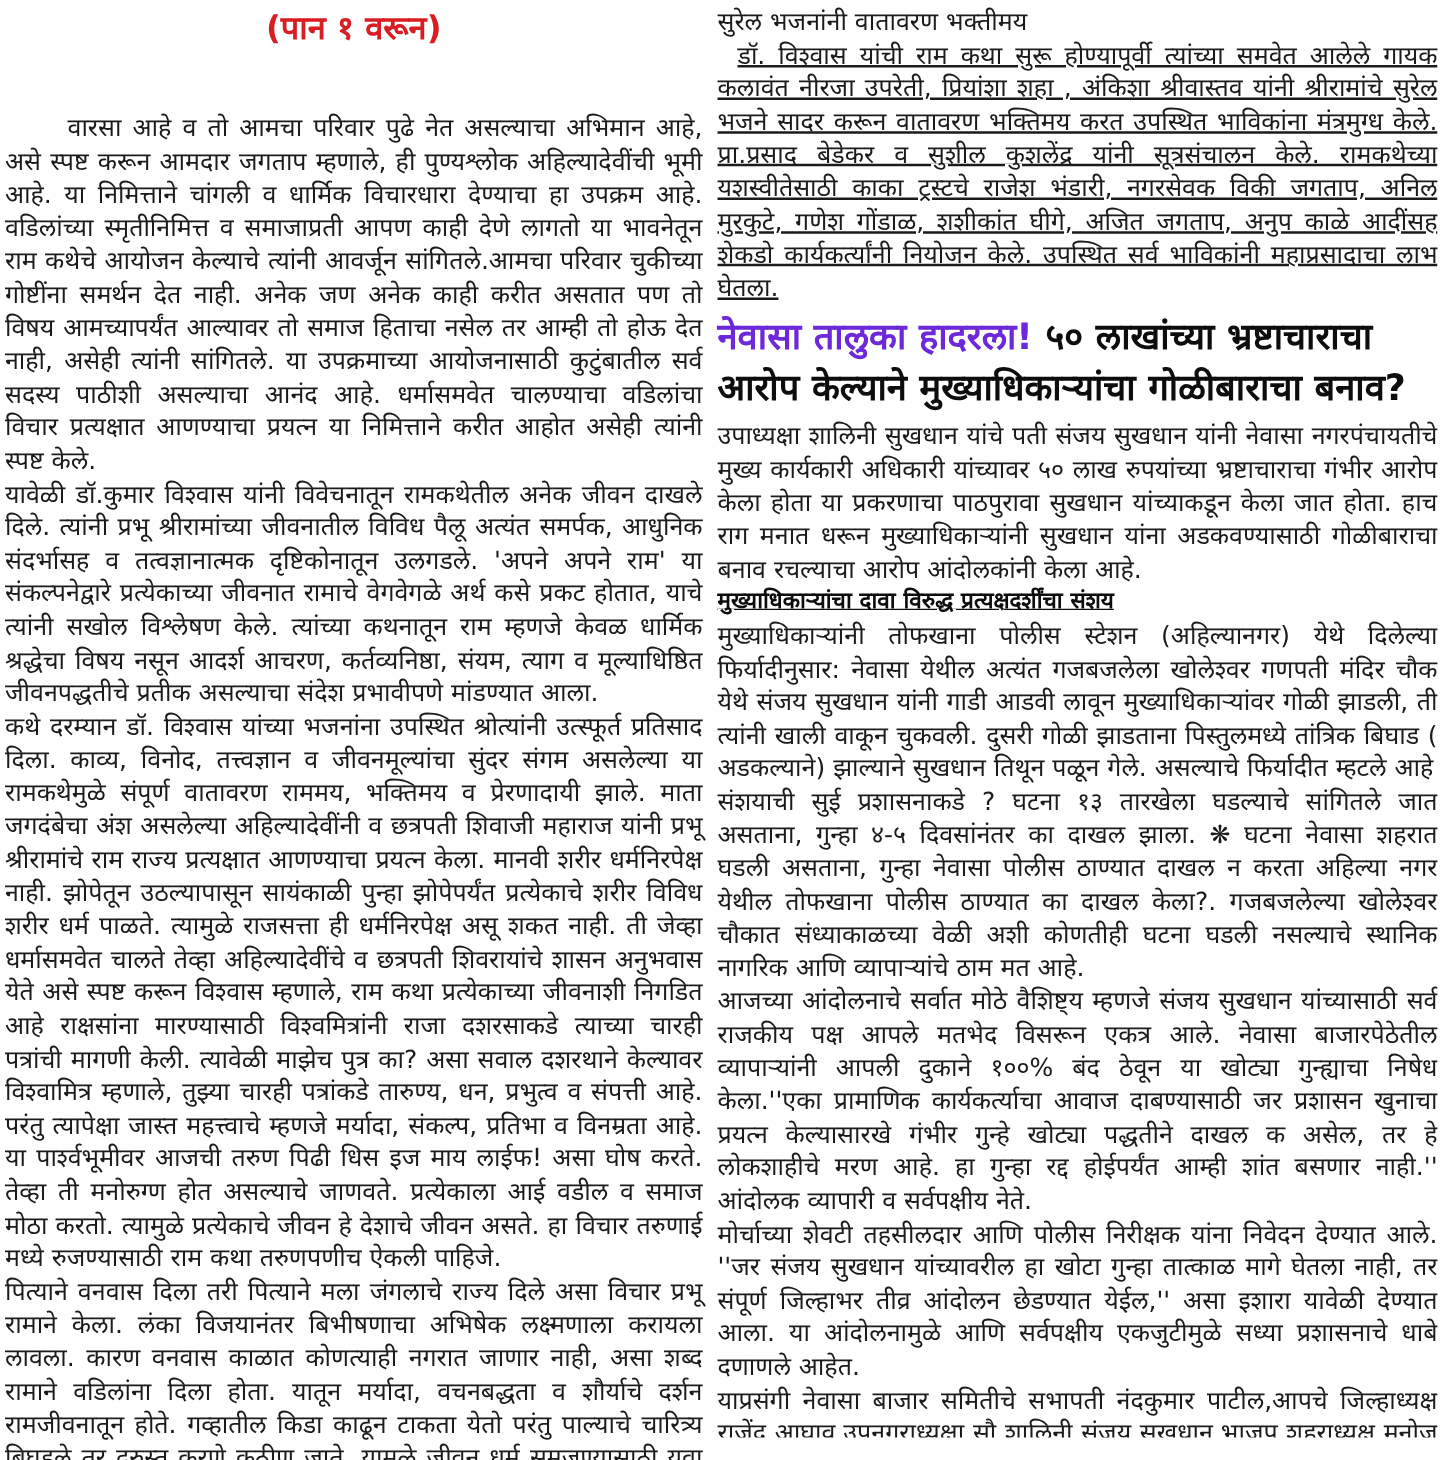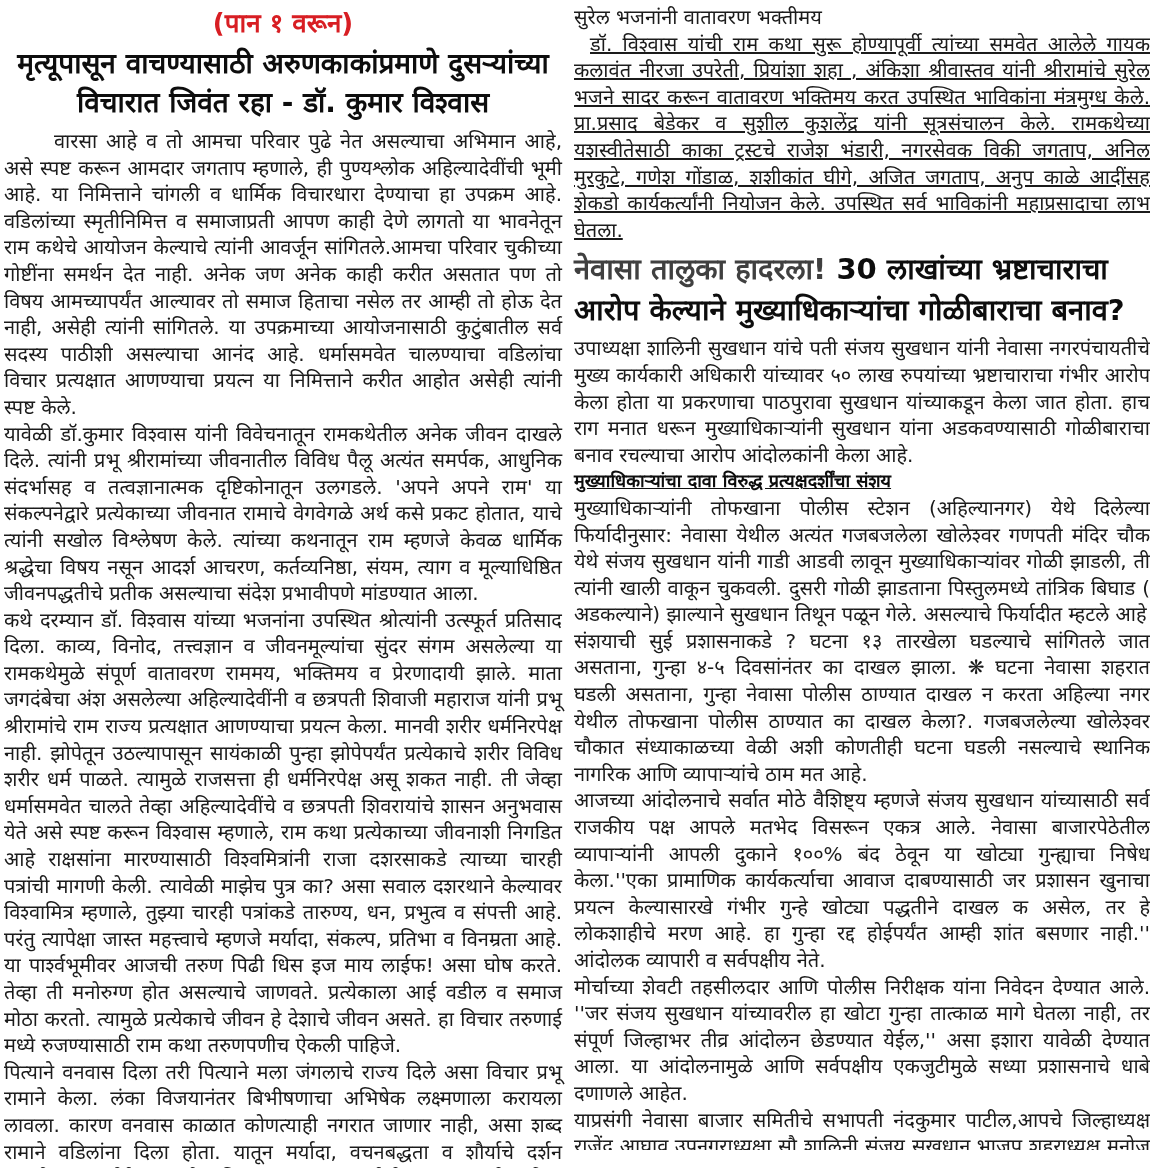--- a/index.html
+++ b/index.html
@@ -27,45 +27,44 @@
   .indent-sm{text-indent:16px;text-decoration:underline;}
   .subhead{
     margin:0;font-size:18px;line-height:26.6px;font-weight:bold;color:#0d0d0d;
     text-align:left;
     text-decoration:underline;
   }
   .headline2{
     margin:6px 0 4px 0;font-weight:bold;font-size:29px;line-height:41px;
     color:#0d0d0d;text-align:left;
   }
-  .red{color:#404040;}
+  .red{color:#6d28d9;}
 </style>
 </head>
 <body>
 
 <div class="page">
 
   <div class="col col-left">
     <div class="kicker">(पान १ वरून)</div>
     <h1 class="headline">
-      <span>मृत्यूपासून वाचण्यासाठी अरुणकाकांप्रमाणे दुसऱ्यांच्या</span><br>
-      <span>विचारात जिवंत रहा - डॉ. कुमार विश्वास</span>
+      <br>
     </h1>
     <p class="body-par indent-lg">वारसा आहे व तो आमचा परिवार पुढे नेत असल्याचा अभिमान आहे, असे स्पष्ट करून आमदार जगताप म्हणाले, ही पुण्यश्लोक अहिल्यादेवींची भूमी आहे. या निमित्ताने चांगली व धार्मिक विचारधारा देण्याचा हा उपक्रम आहे. वडिलांच्या स्मृतीनिमित्त व समाजाप्रती आपण काही देणे लागतो या भावनेतून राम कथेचे आयोजन केल्याचे त्यांनी आवर्जून सांगितले.आमचा परिवार चुकीच्या गोष्टींना समर्थन देत नाही. अनेक जण अनेक काही करीत असतात पण तो विषय आमच्यापर्यंत आल्यावर तो समाज हिताचा नसेल तर आम्ही तो होऊ देत नाही, असेही त्यांनी सांगितले. या उपक्रमाच्या आयोजनासाठी कुटुंबातील सर्व सदस्य पाठीशी असल्याचा आनंद आहे. धर्मासमवेत चालण्याचा वडिलांचा विचार प्रत्यक्षात आणण्याचा प्रयत्न या निमित्ताने करीत आहोत असेही त्यांनी स्पष्ट केले.</p>
     <p class="body-par">यावेळी डॉ.कुमार विश्वास यांनी विवेचनातून रामकथेतील अनेक जीवन दाखले दिले. त्यांनी प्रभू श्रीरामांच्या जीवनातील विविध पैलू अत्यंत समर्पक, आधुनिक संदर्भासह व तत्वज्ञानात्मक दृष्टिकोनातून उलगडले. 'अपने अपने राम' या संकल्पनेद्वारे प्रत्येकाच्या जीवनात रामाचे वेगवेगळे अर्थ कसे प्रकट होतात, याचे त्यांनी सखोल विश्लेषण केले. त्यांच्या कथनातून राम म्हणजे केवळ धार्मिक श्रद्धेचा विषय नसून आदर्श आचरण, कर्तव्यनिष्ठा, संयम, त्याग व मूल्याधिष्ठित जीवनपद्धतीचे प्रतीक असल्याचा संदेश प्रभावीपणे मांडण्यात आला.</p>
     <p class="body-par">कथे दरम्यान डॉ. विश्वास यांच्या भजनांना उपस्थित श्रोत्यांनी उत्स्फूर्त प्रतिसाद दिला. काव्य, विनोद, तत्त्वज्ञान व जीवनमूल्यांचा सुंदर संगम असलेल्या या रामकथेमुळे संपूर्ण वातावरण राममय, भक्तिमय व प्रेरणादायी झाले. माता जगदंबेचा अंश असलेल्या अहिल्यादेवींनी व छत्रपती शिवाजी महाराज यांनी प्रभू श्रीरामांचे राम राज्य प्रत्यक्षात आणण्याचा प्रयत्न केला. मानवी शरीर धर्मनिरपेक्ष नाही. झोपेतून उठल्यापासून सायंकाळी पुन्हा झोपेपर्यंत प्रत्येकाचे शरीर विविध शरीर धर्म पाळते. त्यामुळे राजसत्ता ही धर्मनिरपेक्ष असू शकत नाही. ती जेव्हा धर्मासमवेत चालते तेव्हा अहिल्यादेवींचे व छत्रपती शिवरायांचे शासन अनुभवास येते असे स्पष्ट करून विश्वास म्हणाले, राम कथा प्रत्येकाच्या जीवनाशी निगडित आहे राक्षसांना मारण्यासाठी विश्वमित्रांनी राजा दशरसाकडे त्याच्या चारही पत्रांची मागणी केली. त्यावेळी माझेच पुत्र का? असा सवाल दशरथाने केल्यावर विश्वामित्र म्हणाले, तुझ्या चारही पत्रांकडे तारुण्य, धन, प्रभुत्व व संपत्ती आहे. परंतु त्यापेक्षा जास्त महत्त्वाचे म्हणजे मर्यादा, संकल्प, प्रतिभा व विनम्रता आहे. या पार्श्वभूमीवर आजची तरुण पिढी धिस इज माय लाईफ! असा घोष करते. तेव्हा ती मनोरुग्ण होत असल्याचे जाणवते. प्रत्येकाला आई वडील व समाज मोठा करतो. त्यामुळे प्रत्येकाचे जीवन हे देशाचे जीवन असते. हा विचार तरुणाई मध्ये रुजण्यासाठी राम कथा तरुणपणीच ऐकली पाहिजे.</p>
     <p class="body-par">पित्याने वनवास दिला तरी पित्याने मला जंगलाचे राज्य दिले असा विचार प्रभू रामाने केला. लंका विजयानंतर बिभीषणाचा अभिषेक लक्ष्मणाला करायला लावला. कारण वनवास काळात कोणत्याही नगरात जाणार नाही, असा शब्द रामाने वडिलांना दिला होता. यातून मर्यादा, वचनबद्धता व शौर्याचे दर्शन रामजीवनातून होते. गव्हातील किडा काढून टाकता येतो परंतु पाल्याचे चारित्र्य बिघडले तर दुरुस्त करणे कठीण जाते. यामुळे जीवन धर्म समजण्यासाठी युवा पिढीला राम शिकवला पाहिजे. राम हा मनुष्य आहे. तो अतिमानवीय नाही. त्याने कोणतीही चमत्कार केले नाहीत. आदर्श पुत्र, पती, भाऊ, मित्र व राजा याचे दर्शन त्याने जीवनातून घडवले. जीवनातील प्रत्येक समस्येचे उत्तर राम आहे, असे प्रतिपादन डॉक्टर विश्वास यांनी केले.पाचशे वर्षानंतर अयोध्येत प्रभू राम स्थापन झाले आहे. हे काम सरकारने नाही तर सामान्यांच्या भावनेने व मदतीने झाले आहे. अशाच पद्धतीने मथुरा व काशीतही मंदिरे उभी राहतील असा विश्वास व्यक्त करून धर्म रक्षणासाठी प्रत्येकाने योगदान दिले पाहिजे, असे आवाहनही त्यांनी केले.</p>
   </div>
 
   <div class="col col-right">
     <p class="body-par">सुरेल भजनांनी वातावरण भक्तीमय</p>
     <p class="body-par indent-sm">डॉ. विश्वास यांची राम कथा सुरू होण्यापूर्वी त्यांच्या समवेत आलेले गायक कलावंत नीरजा उपरेती, प्रियांशा शहा , अंकिशा श्रीवास्तव यांनी श्रीरामांचे सुरेल भजने सादर करून वातावरण भक्तिमय करत उपस्थित भाविकांना मंत्रमुग्ध केले. प्रा.प्रसाद बेडेकर व सुशील कुशलेंद्र यांनी सूत्रसंचालन केले. रामकथेच्या यशस्वीतेसाठी काका ट्रस्टचे राजेश भंडारी, नगरसेवक विकी जगताप, अनिल मुरकुटे, गणेश गोंडाळ, शशीकांत घीगे, अजित जगताप, अनुप काळे आदींसह शेकडो कार्यकर्त्यांनी नियोजन केले. उपस्थित सर्व भाविकांनी महाप्रसादाचा लाभ घेतला.</p>
 
     <h2 class="headline2">
-      <span class="red">नेवासा तालुका हादरला!</span><span> 30 लाखांच्या भ्रष्टाचाराचा आरोप केल्याने मुख्याधिकाऱ्यांचा गोळीबाराचा बनाव?</span>
+      <span class="red">नेवासा तालुका हादरला!</span><span> ५० लाखांच्या भ्रष्टाचाराचा आरोप केल्याने मुख्याधिकाऱ्यांचा गोळीबाराचा बनाव?</span>
     </h2>
 
     <p class="body-par">उपाध्यक्षा शालिनी सुखधान यांचे पती संजय सुखधान यांनी नेवासा नगरपंचायतीचे मुख्य कार्यकारी अधिकारी यांच्यावर ५० लाख रुपयांच्या भ्रष्टाचाराचा गंभीर आरोप केला होता या प्रकरणाचा पाठपुरावा सुखधान यांच्याकडून केला जात होता. हाच राग मनात धरून मुख्याधिकाऱ्यांनी सुखधान यांना अडकवण्यासाठी गोळीबाराचा बनाव रचल्याचा आरोप आंदोलकांनी केला आहे.</p>
 
     <p class="subhead">मुख्याधिकाऱ्यांचा दावा विरुद्ध प्रत्यक्षदर्शींचा संशय</p>
     <p class="body-par">मुख्याधिकाऱ्यांनी तोफखाना पोलीस स्टेशन (अहिल्यानगर) येथे दिलेल्या फिर्यादीनुसार: नेवासा येथील अत्यंत गजबजलेला खोलेश्वर गणपती मंदिर चौक येथे संजय सुखधान यांनी गाडी आडवी लावून मुख्याधिकाऱ्यांवर गोळी झाडली, ती त्यांनी खाली वाकून चुकवली. दुसरी गोळी झाडताना पिस्तुलमध्ये तांत्रिक बिघाड ( अडकल्याने) झाल्याने सुखधान तिथून पळून गेले. असल्याचे फिर्यादीत म्हटले आहे</p>
     <p class="body-par">संशयाची सुई प्रशासनाकडे ? घटना १३ तारखेला घडल्याचे सांगितले जात असताना, गुन्हा ४-५ दिवसांनंतर का दाखल झाला. ❋ घटना नेवासा शहरात घडली असताना, गुन्हा नेवासा पोलीस ठाण्यात दाखल न करता अहिल्या नगर येथील तोफखाना पोलीस ठाण्यात का दाखल केला?. गजबजलेल्या खोलेश्वर चौकात संध्याकाळच्या वेळी अशी कोणतीही घटना घडली नसल्याचे स्थानिक नागरिक आणि व्यापाऱ्यांचे ठाम मत आहे.</p>
 
     <p class="body-par">आजच्या आंदोलनाचे सर्वात मोठे वैशिष्ट्य म्हणजे संजय सुखधान यांच्यासाठी सर्व राजकीय पक्ष आपले मतभेद विसरून एकत्र आले. नेवासा बाजारपेठेतील व्यापाऱ्यांनी आपली दुकाने १००% बंद ठेवून या खोट्या गुन्ह्याचा निषेध केला.''एका प्रामाणिक कार्यकर्त्याचा आवाज दाबण्यासाठी जर प्रशासन खुनाचा प्रयत्न केल्यासारखे गंभीर गुन्हे खोट्या पद्धतीने दाखल क असेल, तर हे लोकशाहीचे मरण आहे. हा गुन्हा रद्द होईपर्यंत आम्ही शांत बसणार नाही.'' आंदोलक व्यापारी व सर्वपक्षीय नेते.</p>
 

